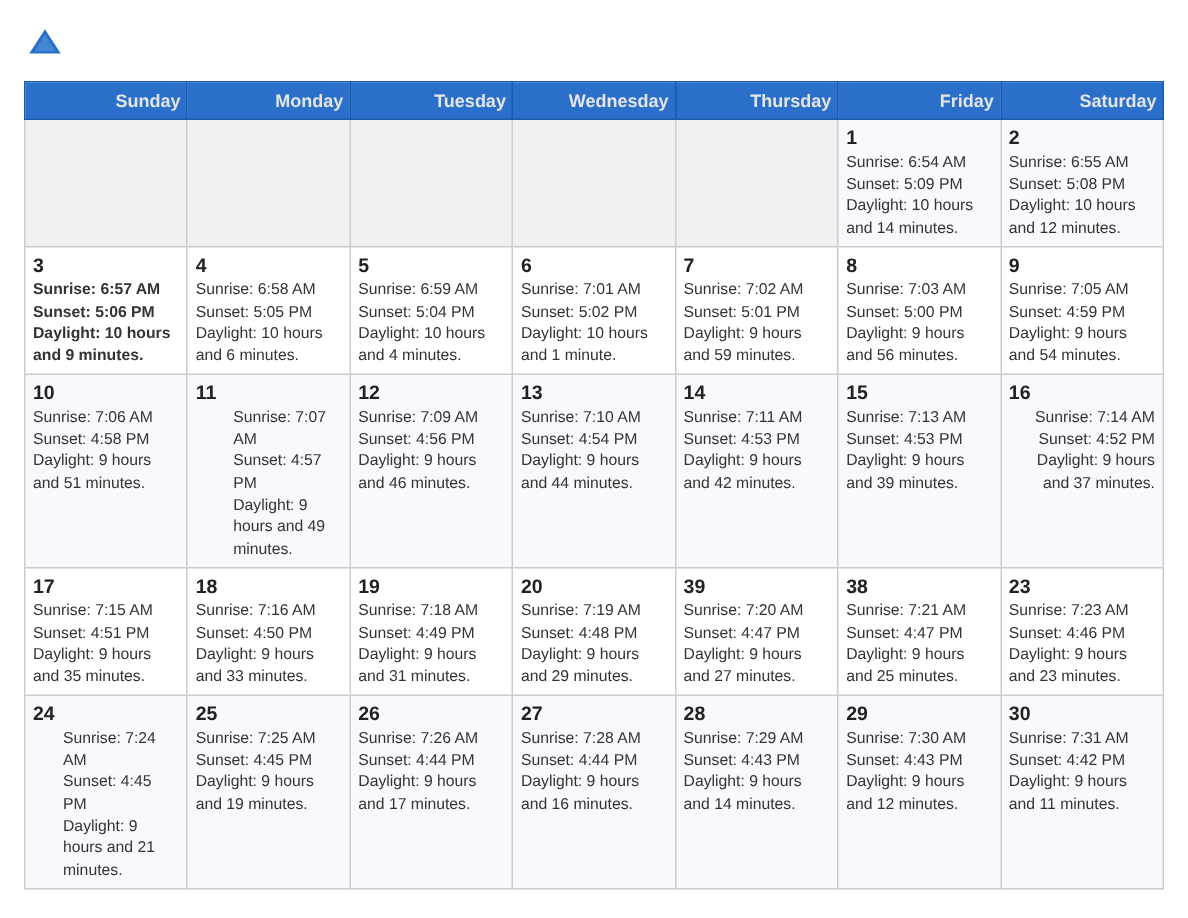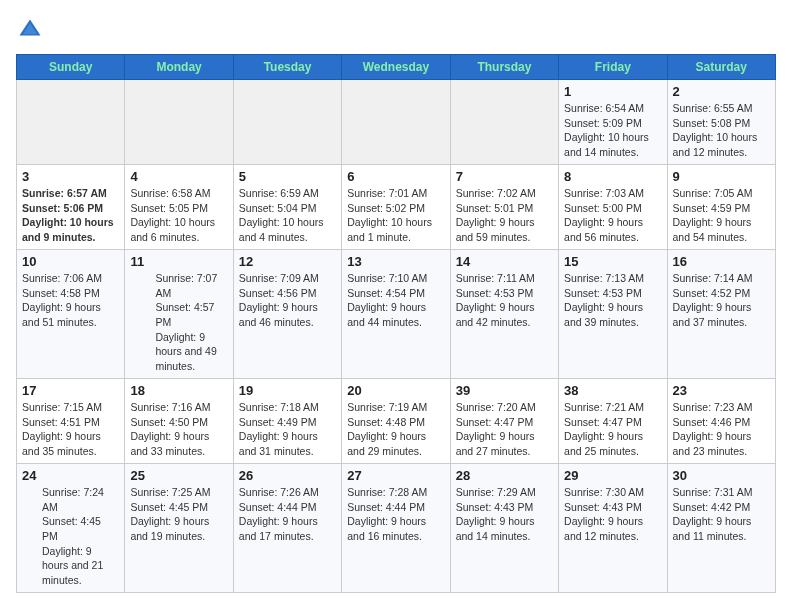--- a/index.html
+++ b/index.html
@@ -41,24 +41,24 @@
       font-size: 15px;
       color: #555;
     }
     .calendar {
       width: 100%;
       border-collapse: collapse;
       font-size: 11px;
     }
     .calendar thead th {
       background: #2a6fc9;
-      color: #86efac;
+      color: #e5e5e5;
       font-weight: bold;
       padding: 5px 4px;
-      text-align: center;
+      text-align: right;
       font-size: 12px;
       border: 1px solid #1a5aaa;
     }
     .calendar tbody td {
       border: 1px solid #ccc;
       vertical-align: top;
       padding: 4px 5px;
       width: calc(100% / 7);
       min-height: 80px;
       height: 85px;
@@ -214,21 +214,21 @@
 Daylight: 9 hours and 42 minutes.</div>
         </td>
         <td>
           <span class="day-number">15</span>
           <div class="day-info" style="white-space: pre-line;">Sunrise: 7:13 AM
 Sunset: 4:53 PM
 Daylight: 9 hours and 39 minutes.</div>
         </td>
         <td>
           <span class="day-number">16</span>
-          <div class="day-info" style="white-space: pre-line;">Sunrise: 7:14 AM
+          <div class="day-info" style="white-space: pre-line; text-align: right;">Sunrise: 7:14 AM
 Sunset: 4:52 PM
 Daylight: 9 hours and 37 minutes.</div>
         </td>
       </tr>
       <tr>
         <td>
           <span class="day-number">17</span>
           <div class="day-info" style="white-space: pre-line;">Sunrise: 7:15 AM
 Sunset: 4:51 PM
 Daylight: 9 hours and 35 minutes.</div>

